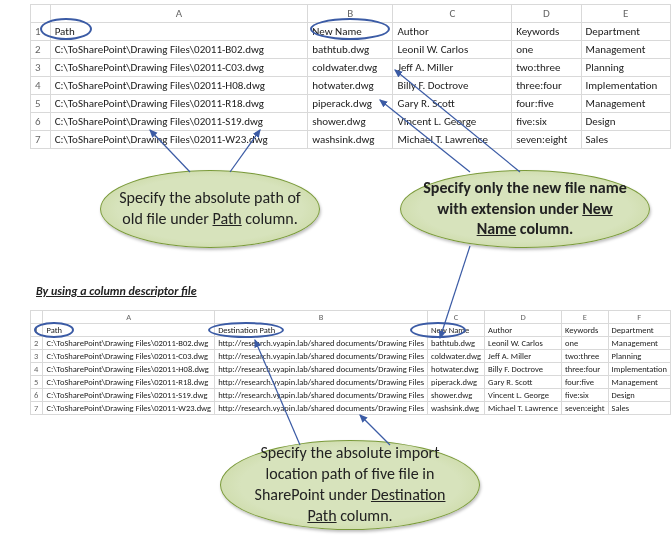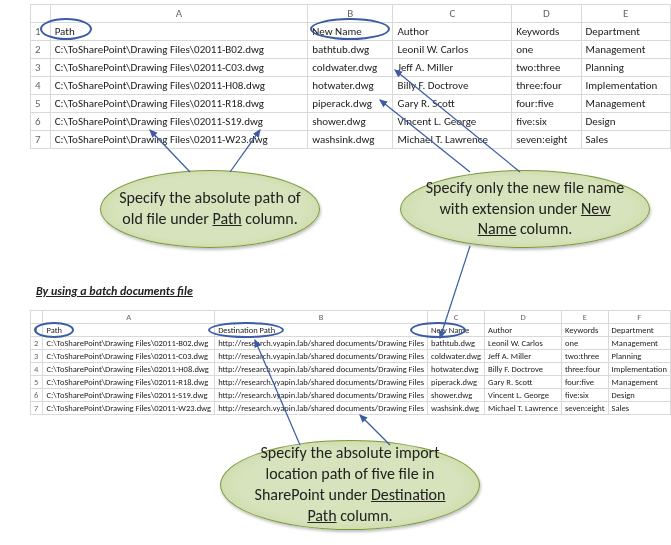--- a/index.html
+++ b/index.html
@@ -157,21 +157,21 @@
         <td class="rowhdr">7</td>
     <td class="cell-link">C:\ToSharePoint\Drawing Files\02011-W23.dwg</td>
     <td>washsink.dwg</td>
     <td>Michael T. Lawrence</td>
     <td>seven:eight</td>
     <td>Sales</td>
       </tr>
     </tbody>
 </table>
 
-<div class="section-title" style="position:absolute; left:24px; top:278px;">By using a batch documents file</div>
+<div class="section-title" style="position:absolute; left:24px; top:278px;">By using a column descriptor file</div>
 
 <table class="sheet sheet2">
   <colgroup>
     <col style="width:14px">
       <col style="width:166px">
       <col style="width:200px">
       <col style="width:56px">
       <col style="width:76px">
       <col style="width:46px">
       <col style="width:60px">
@@ -256,21 +256,21 @@
 
 <div class="circ" style="left:40px; top:18px; width:52px; height:22px;"></div>
 <div class="circ" style="left:310px; top:18px; width:80px; height:22px;"></div>
 <div class="circ" style="left:34px; top:322px; width:40px; height:16px;"></div>
 <div class="circ" style="left:208px; top:322px; width:76px; height:16px;"></div>
 <div class="circ" style="left:410px; top:322px; width:56px; height:16px;"></div>
 
 <div class="callout" style="left:100px; top:170px; width:220px; height:78px;">
   <span><span>Specify the absolute path of old file under </span><span class="u">Path</span><span> column.</span></span>
 </div>
-<div class="callout" style="left:400px; top:170px; width:250px; height:78px;">
+<div class="callout" style="left:400px; top:170px; width:250px; height:78px;font-weight:bold;">
   <span><span>Specify only the new file name with extension under </span><span class="u">New Name</span><span> column.</span></span>
 </div>
 <div class="callout" style="left:220px; top:440px; width:260px; height:90px;">
   <span><span>Specify the absolute import location path of five file in SharePoint under </span><span class="u">Destination Path</span><span> column.</span></span>
 </div>
 
 <svg class="arrows">
   <defs>
     <marker id="ah" markerWidth="8" markerHeight="8" refX="6" refY="3" orient="auto">
       <path d="M0,0 L7,3 L0,6 Z" fill="#3b5ba5"></path>

